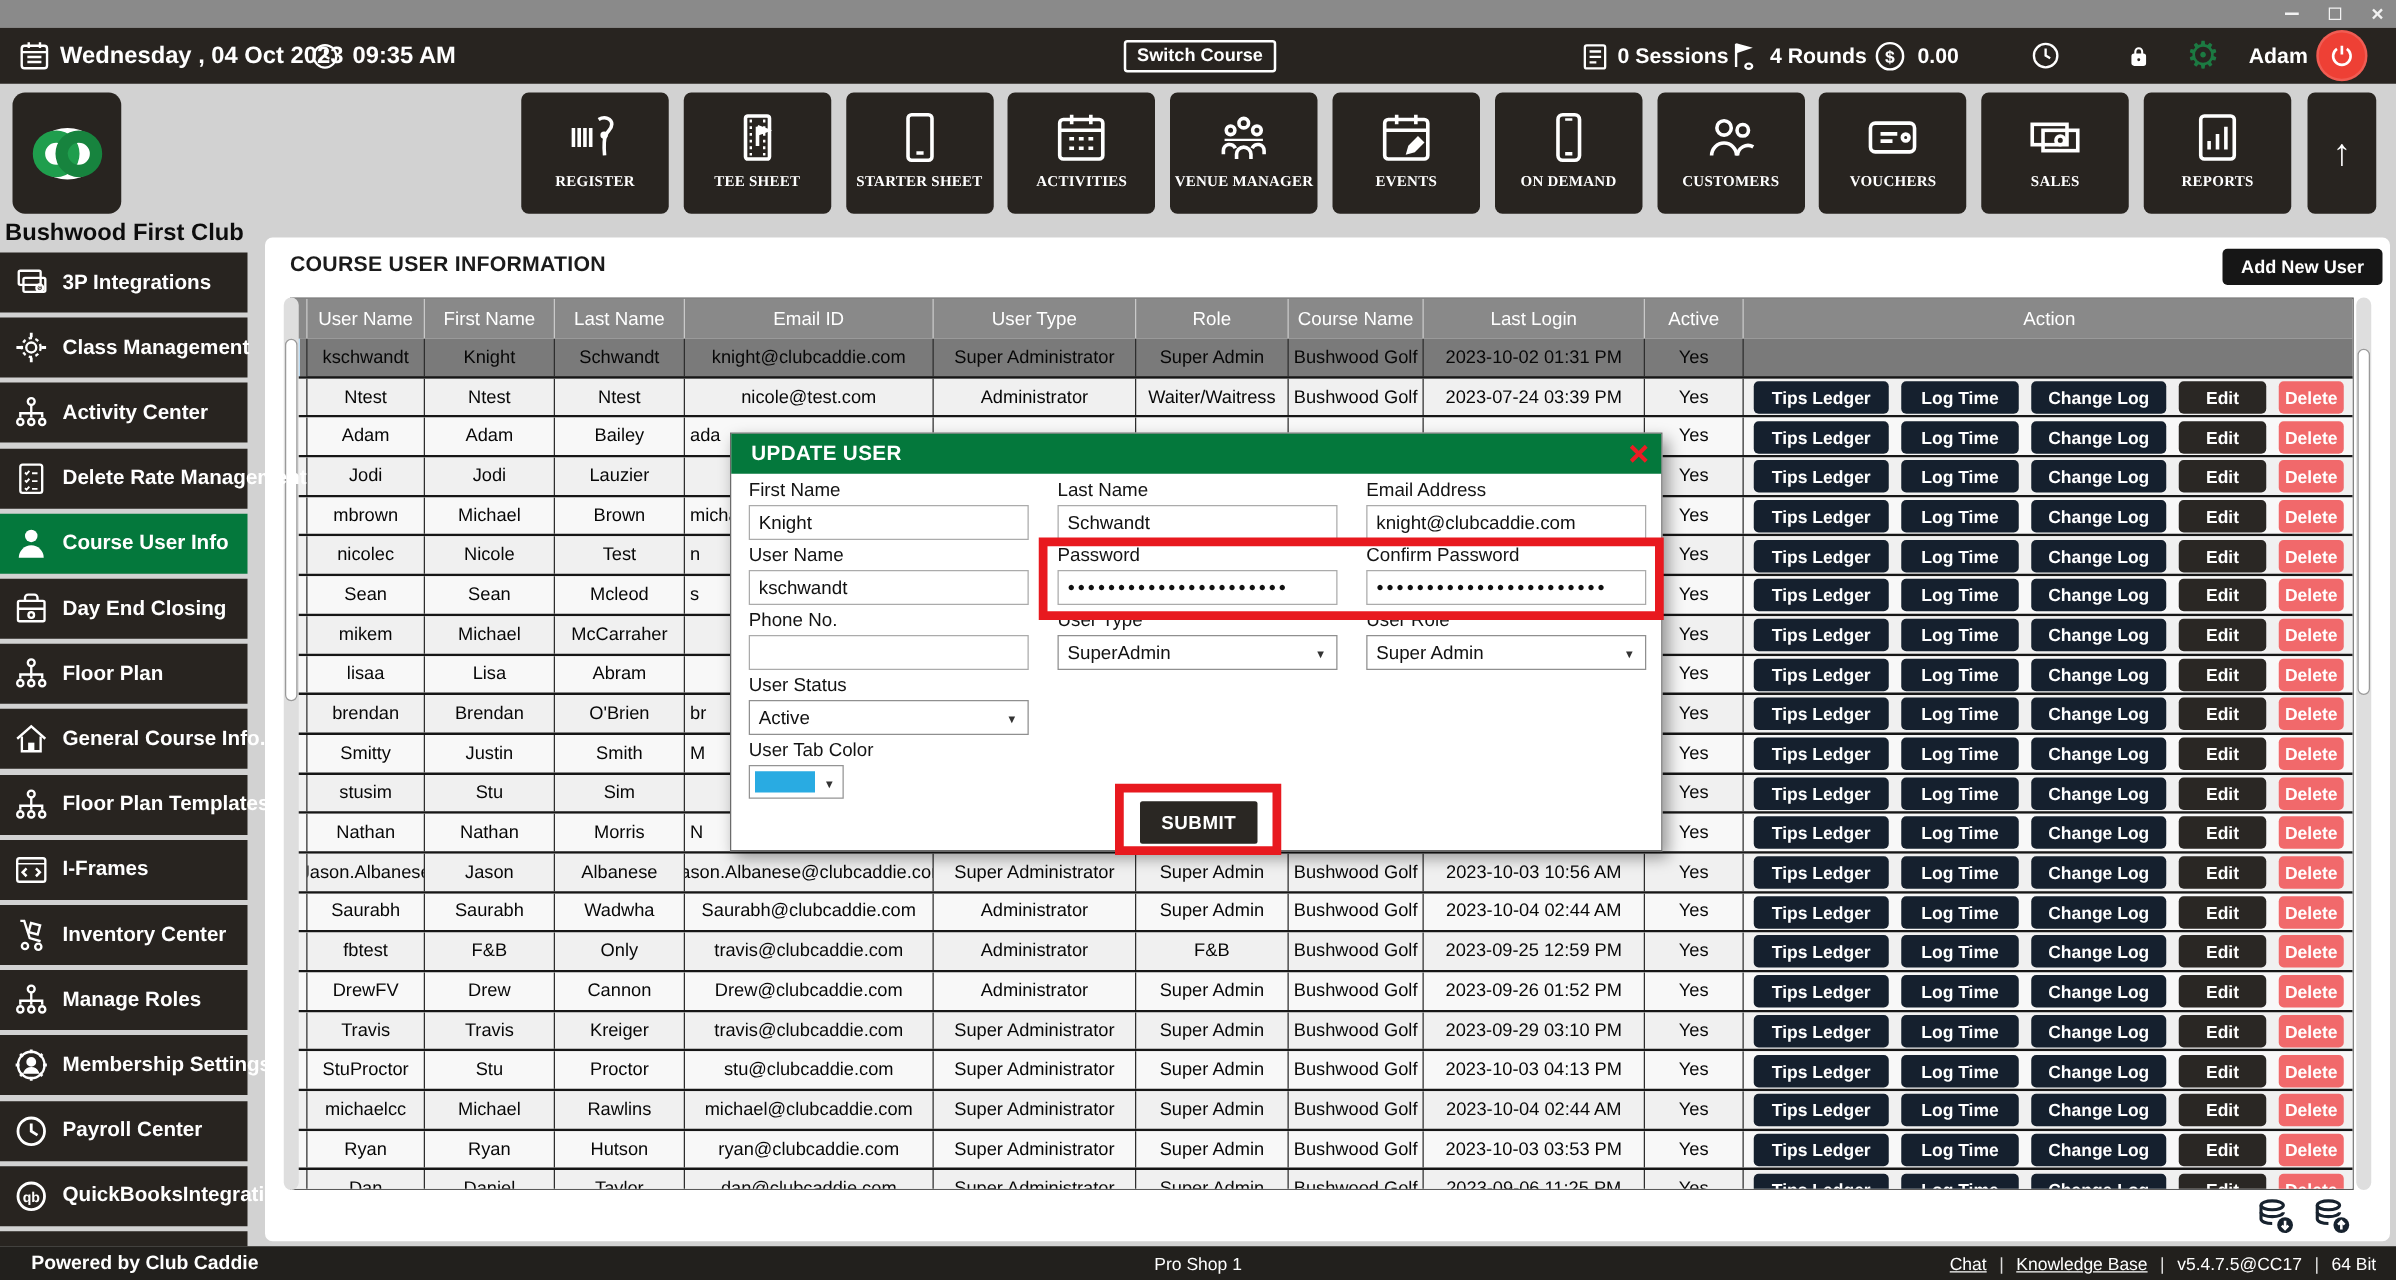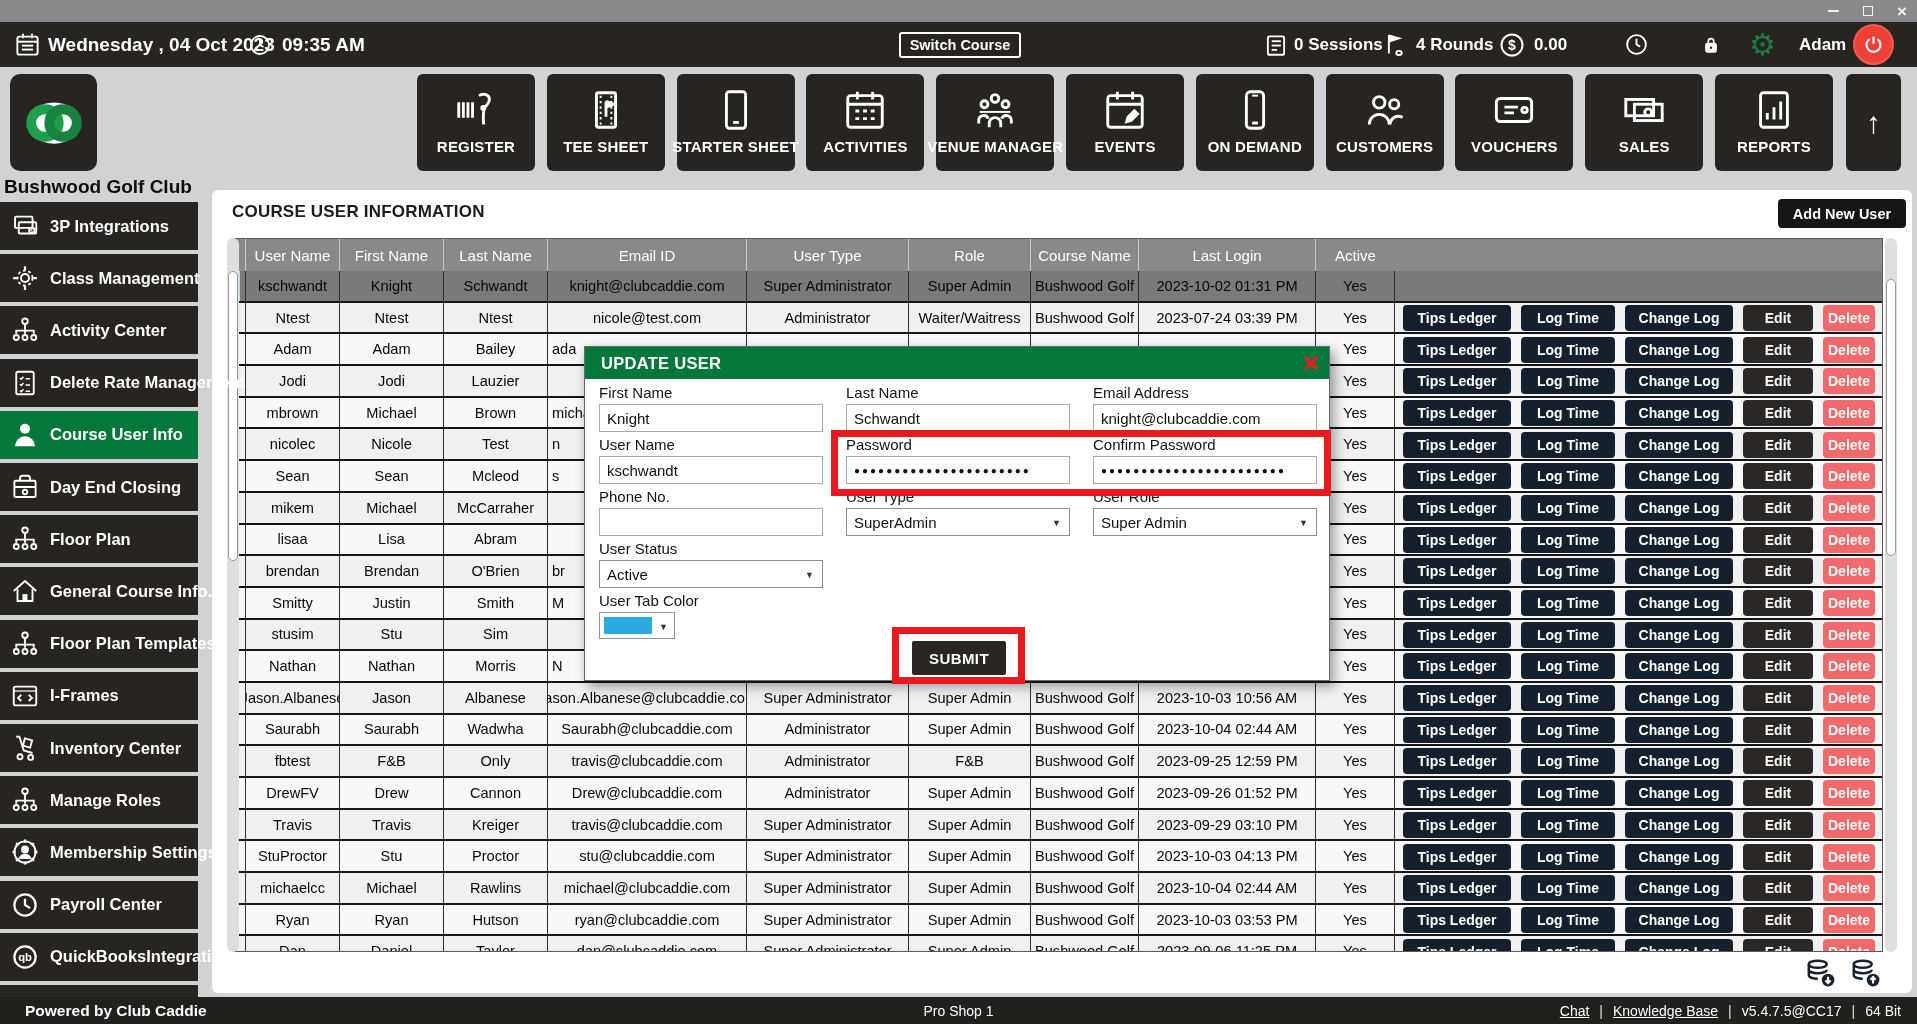--- a/index.html
+++ b/index.html
@@ -24,21 +24,21 @@
     display:flex;align-items:center;justify-content:center;cursor:pointer;box-shadow:0 0 0 2px rgba(255,255,255,.15) inset;}
   .gear-glyph{font-size:30px;color:#1c7a42;line-height:1;}
   
   .logo-tile{position:absolute;left:10px;top:74px;width:87px;height:97px;background:#282420;border-radius:10px;
     display:flex;align-items:center;justify-content:center;z-index:5;}
   .club-name{position:absolute;left:4px;top:176px;width:200px;font-size:19px;font-weight:bold;color:#0d0d0d;z-index:5;}
   .toolbar{position:absolute;left:417px;top:74px;height:97px;z-index:5;}
   .tbtn{position:absolute;top:0;width:118px;height:97px;background:#282420;border-radius:6px;color:#fff;cursor:pointer;
     display:flex;flex-direction:column;align-items:center;justify-content:flex-start;padding-top:10px;}
   .tbtn .ticon{height:52px;display:flex;align-items:center;justify-content:center;}
-  .tbtn .tlabel{font-size:15px;font-weight:bold;letter-spacing:.2px;margin-top:2px;white-space:nowrap;}
+  .tbtn .tlabel{font-size:12px;font-weight:bold;letter-spacing:.2px;margin-top:2px;white-space:nowrap;font-family:Liberation Serif, serif;}
   .upbtn{position:absolute;left:1846px;top:74px;width:55px;height:97px;background:#282420;border-radius:6px;color:#fff;
     display:flex;align-items:center;justify-content:center;font-size:30px;font-weight:bold;cursor:pointer;z-index:5;}
   
   .sidebar{position:absolute;left:0;top:0;z-index:4;}
   .side-item{position:absolute;left:0;width:198px;height:48px;background:#282420;color:#fff;display:flex;align-items:center;cursor:pointer;}
   .side-item.active{background:var(--accent-green,#04783C);}
   .side-ico{width:50px;display:flex;align-items:center;justify-content:center;flex:0 0 50px;}
   .side-label{font-size:16.5px;font-weight:600;white-space:nowrap;}
   
   .panel{position:absolute;left:212px;top:190px;width:1700px;height:803px;background:#fff;border-radius:6px;z-index:3;}
@@ -179,21 +179,21 @@
     </span>
   </div>
 
   <div class="logo-tile">
     <svg width="66" height="66" viewBox="0 0 24 24">
       <ellipse cx="12" cy="12" rx="9.5" ry="7.5" fill="#fff"></ellipse>
       <circle cx="8.7" cy="12" r="5" fill="none" stroke="#1f9e4d" stroke-width="3.6"></circle>
       <circle cx="15.3" cy="12" r="5" fill="none" stroke="#17833e" stroke-width="3.6"></circle>
     </svg>
   </div>
-  <div class="club-name">Bushwood Golf Club</div>
+  <div class="club-name">Bushwood First Club</div>
 
   <div class="toolbar" id="toolbar">
       <div class="tbtn" style="left: 0px;">
         <span class="ticon">
           <svg width="46" height="46" viewBox="0 0 24 24" fill="none" stroke="#fff" stroke-width="1.5">
             <path d="M3 8v8M5.4 8v8M7.8 8v8M10.2 8v8"></path>
             <path d="M13.5 4.5c2.5-1.5 5.5-.5 5.5 2 0 2-1.5 2.5-2.5 4.5-.8 1.6-.8 5-.5 8.5"></path>
             <circle cx="15.8" cy="11" r=".8" fill="#fff"></circle>
           </svg>
         </span>
@@ -476,20 +476,21 @@
           <div class="hcell" style="width: 13px;"></div>
           <div class="hcell" style="width: 94px;">User Name</div>
           <div class="hcell" style="width: 104px;">First Name</div>
           <div class="hcell" style="width: 104px;">Last Name</div>
           <div class="hcell" style="width: 199px;">Email ID</div>
           <div class="hcell" style="width: 162px;">User Type</div>
           <div class="hcell" style="width: 122px;">Role</div>
           <div class="hcell" style="width: 108px;">Course Name</div>
           <div class="hcell" style="width: 177px;">Last Login</div>
           <div class="hcell" style="width: 79px;">Active</div>
+          <div class="hcell" style="width: 489px;">Action</div>
         </div>
       <div id="tbody">
           <div class="trow brow sel">
             <div class="cell" style="width: 13px; background: linear-gradient(to right, rgb(188, 220, 242) 0px, rgb(188, 220, 242) 7px, rgb(122, 122, 122) 7px);"></div>
             <div class="cell" style="width: 94px;">kschwandt</div>
             <div class="cell" style="width: 104px;">Knight</div>
             <div class="cell" style="width: 104px;">Schwandt</div>
             <div class="cell" style="width: 199px;">knight@clubcaddie.com</div>
             <div class="cell" style="width: 162px;">Super Administrator</div>
             <div class="cell" style="width: 122px;">Super Admin</div>

